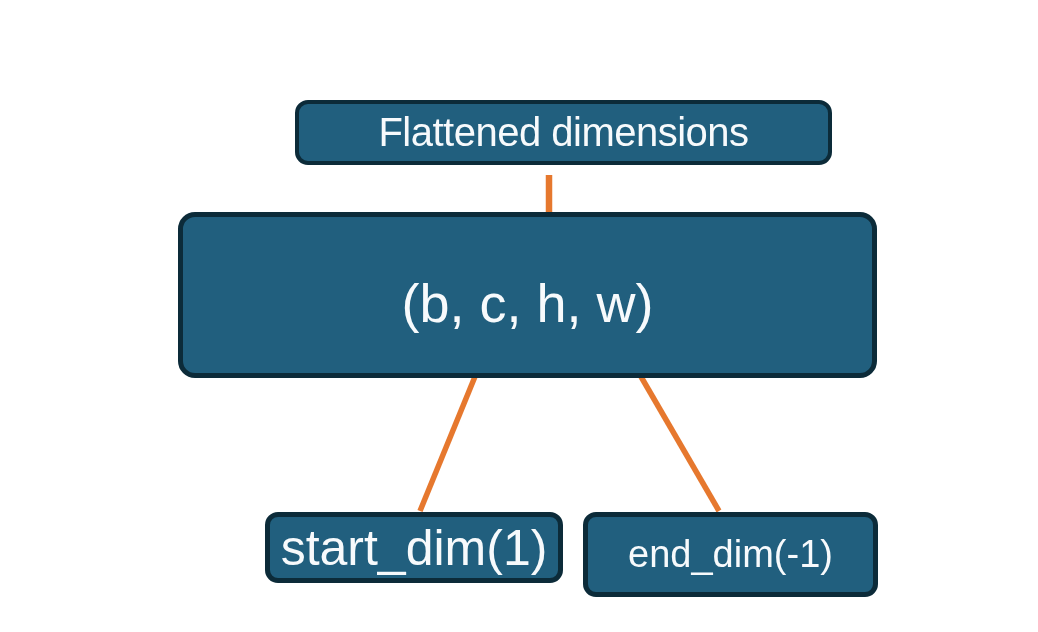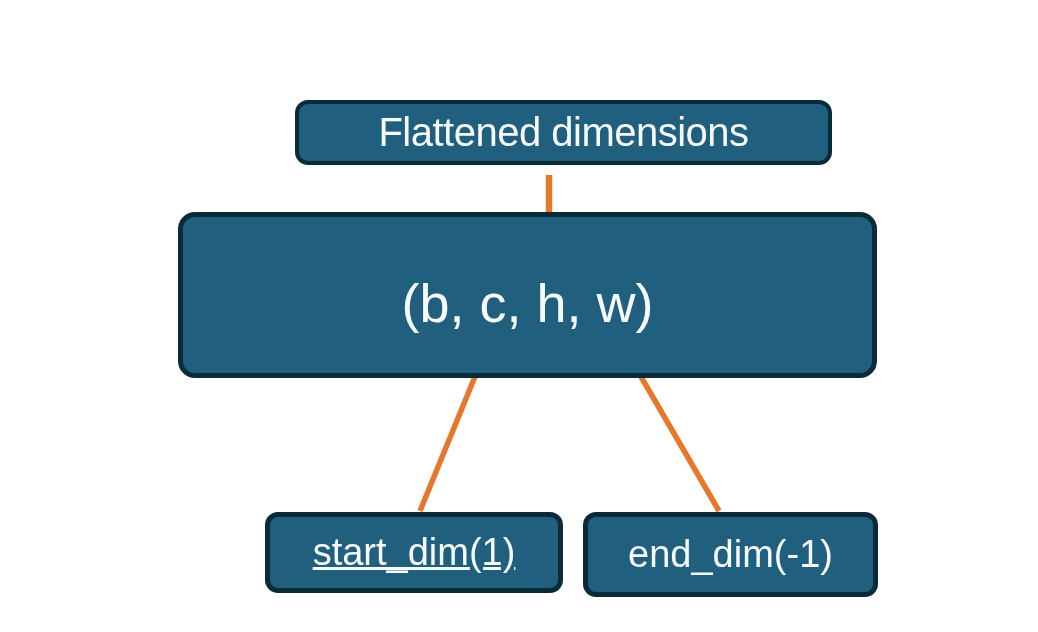--- a/index.html
+++ b/index.html
@@ -38,24 +38,23 @@
     font-size:40px;
     letter-spacing:-0.5px;
   }
   .node-main{
     left:178px;top:212px;width:699px;height:166px;
     border-width:5px;border-radius:17px;
     font-size:54px;
   }
   .node-main .label{margin-top:16px;}
   .node-start{
-    left:265px;top:512px;width:298px;height:81px;
+    left:265px;top:512px;width:298px;height:71px;
     border-width:5px;
-    font-size:38px;
-    text-decoration:underline;
+    font-size:50px;
   }
   .node-end{
     left:583px;top:512px;width:295px;height:85px;
     border-width:5px;
     font-size:38px;
   }
   .label{white-space:nowrap;}
 </style>
 </head>
 <body>

